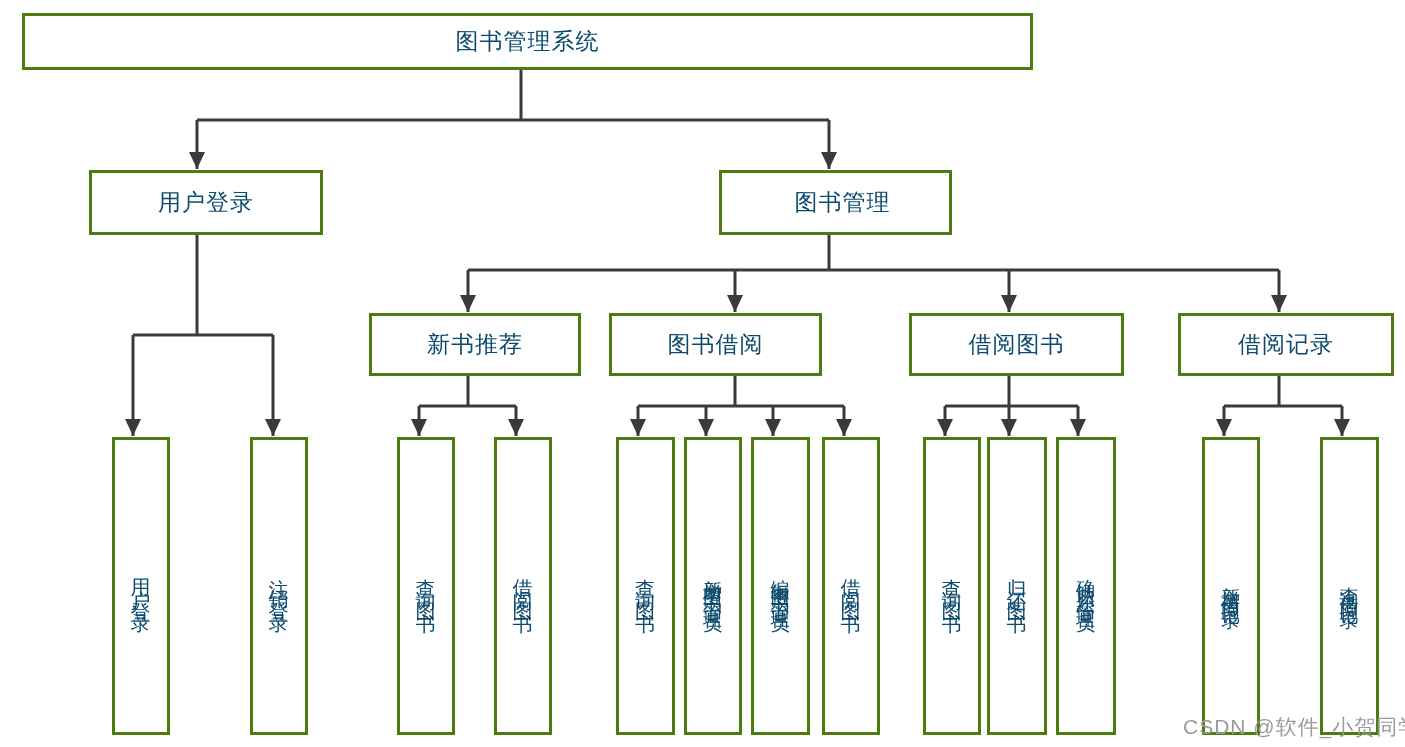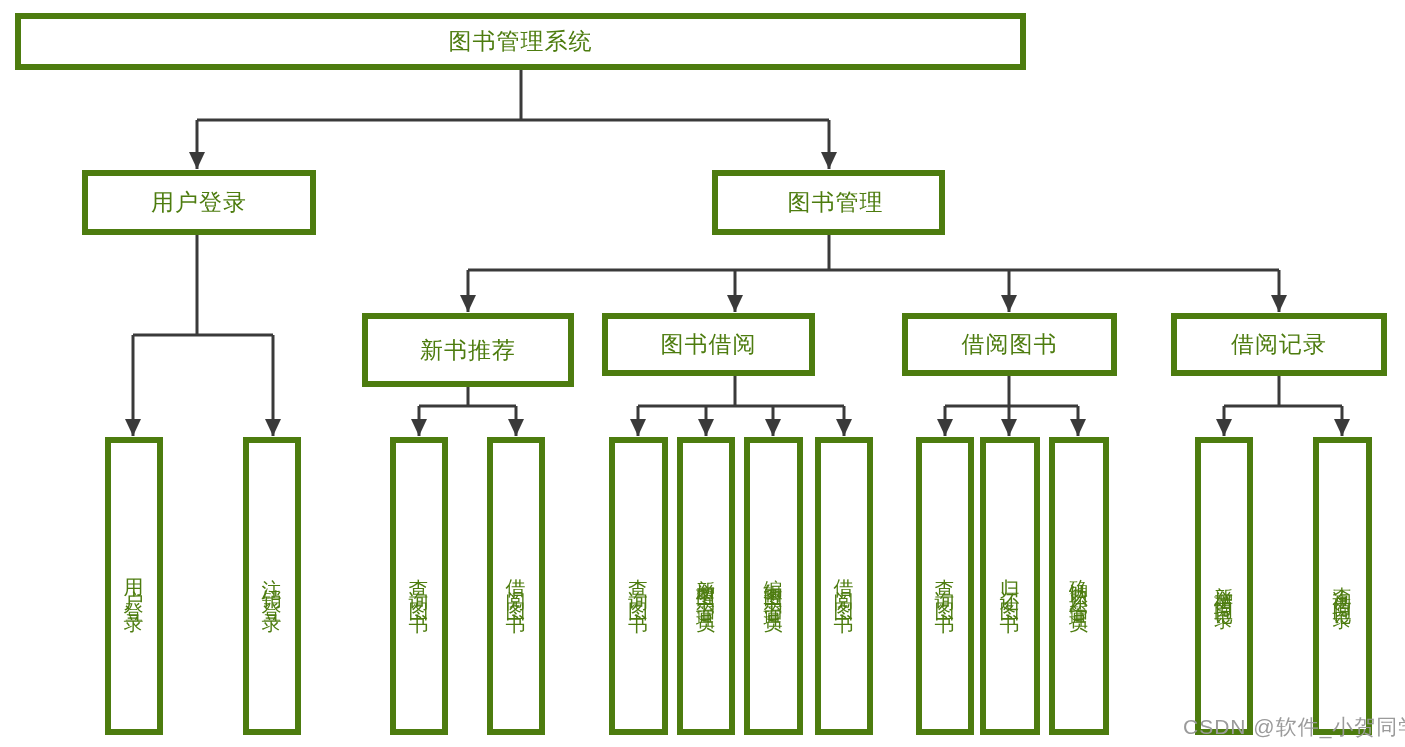--- a/index.html
+++ b/index.html
@@ -17,27 +17,28 @@
   }
   .connectors {
     position: absolute;
     left: 0;
     top: 0;
     z-index: 1;
   }
   .node {
     position: absolute;
     box-sizing: border-box;
-    border: 6px solid #4d7c0f;
+    border: 3px solid #4d7c0f;
     background: #ffffff;
     display: flex;
     align-items: center;
     justify-content: center;
-    color: #4d7c0f;
+    color: #0c4a6e;
     z-index: 2;
+    margin-left: 7px;
   }
   .h-node {
     font-size: 23px;
     letter-spacing: 1px;
     white-space: nowrap;
   }
   .leaf {
     top: 437px;
     height: 298px;
     writing-mode: vertical-rl;
@@ -108,21 +109,21 @@
       <line x1="1224" y1="406" x2="1224" y2="436" marker-end="url(#arrow)"></line>
       <line x1="1342" y1="406" x2="1342" y2="436" marker-end="url(#arrow)"></line>
     </g>
   </svg>
 
   <div class="node h-node" style="left:15px; top:13px; width:1011px; height:57px;">图书管理系统</div>
 
   <div class="node h-node" style="left:82px; top:170px; width:234px; height:65px;">用户登录</div>
   <div class="node h-node" style="left:712px; top:170px; width:233px; height:65px;padding-left:14px;">图书管理</div>
 
-  <div class="node h-node" style="left:362px; top:313px; width:212px; height:74px;">新书推荐</div>
+  <div class="node h-node" style="left:362px; top:313px; width:212px; height:63px;">新书推荐</div>
   <div class="node h-node" style="left:602px; top:313px; width:213px; height:63px;">图书借阅</div>
   <div class="node h-node" style="left:902px; top:313px; width:215px; height:63px;">借阅图书</div>
   <div class="node h-node" style="left:1171px; top:313px; width:216px; height:63px;">借阅记录</div>
 
   <div class="node leaf" style="left:105px; width:58px;">用户登录</div>
   <div class="node leaf" style="left:243px; width:58px;">注销登录</div>
 
   <div class="node leaf" style="left:390px; width:58px;">查询图书</div>
   <div class="node leaf" style="left:487px; width:58px;">借阅图书</div>
 

